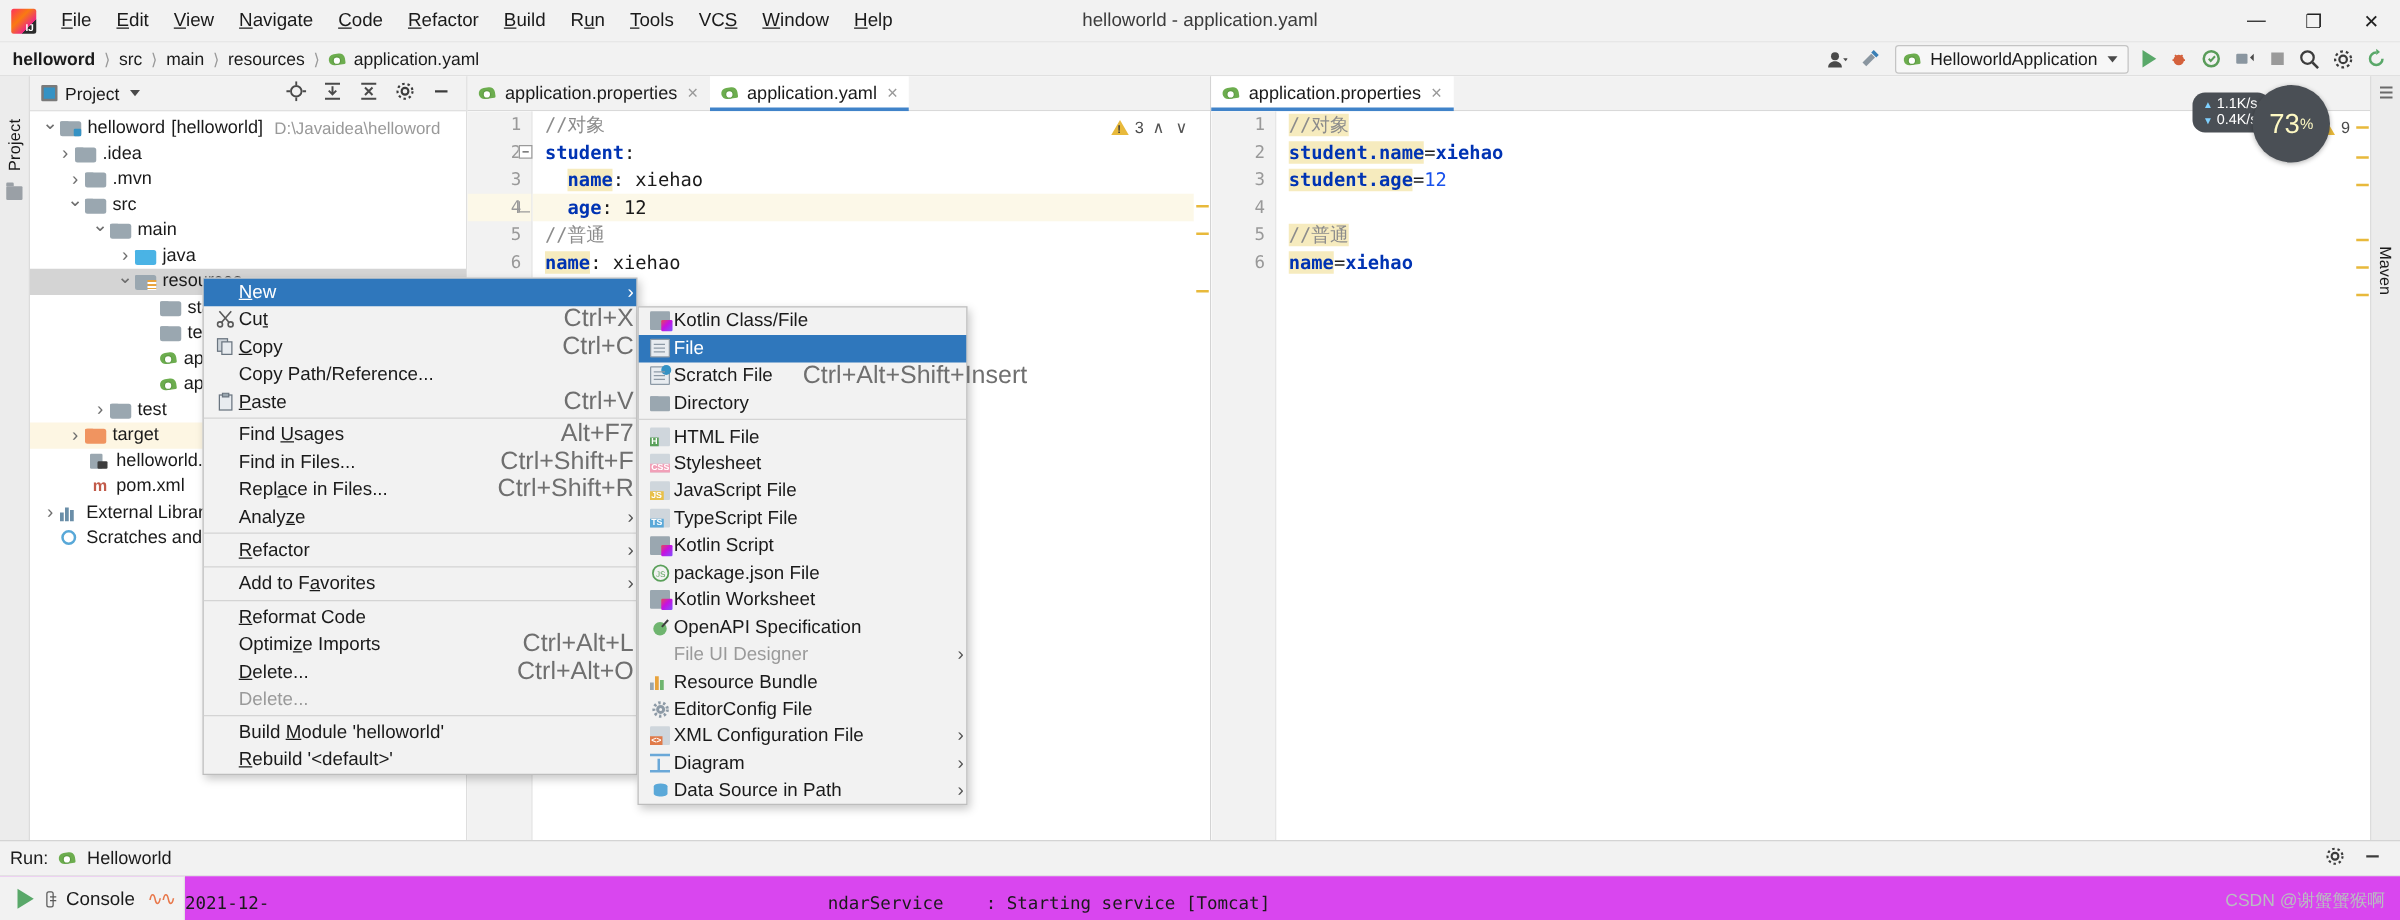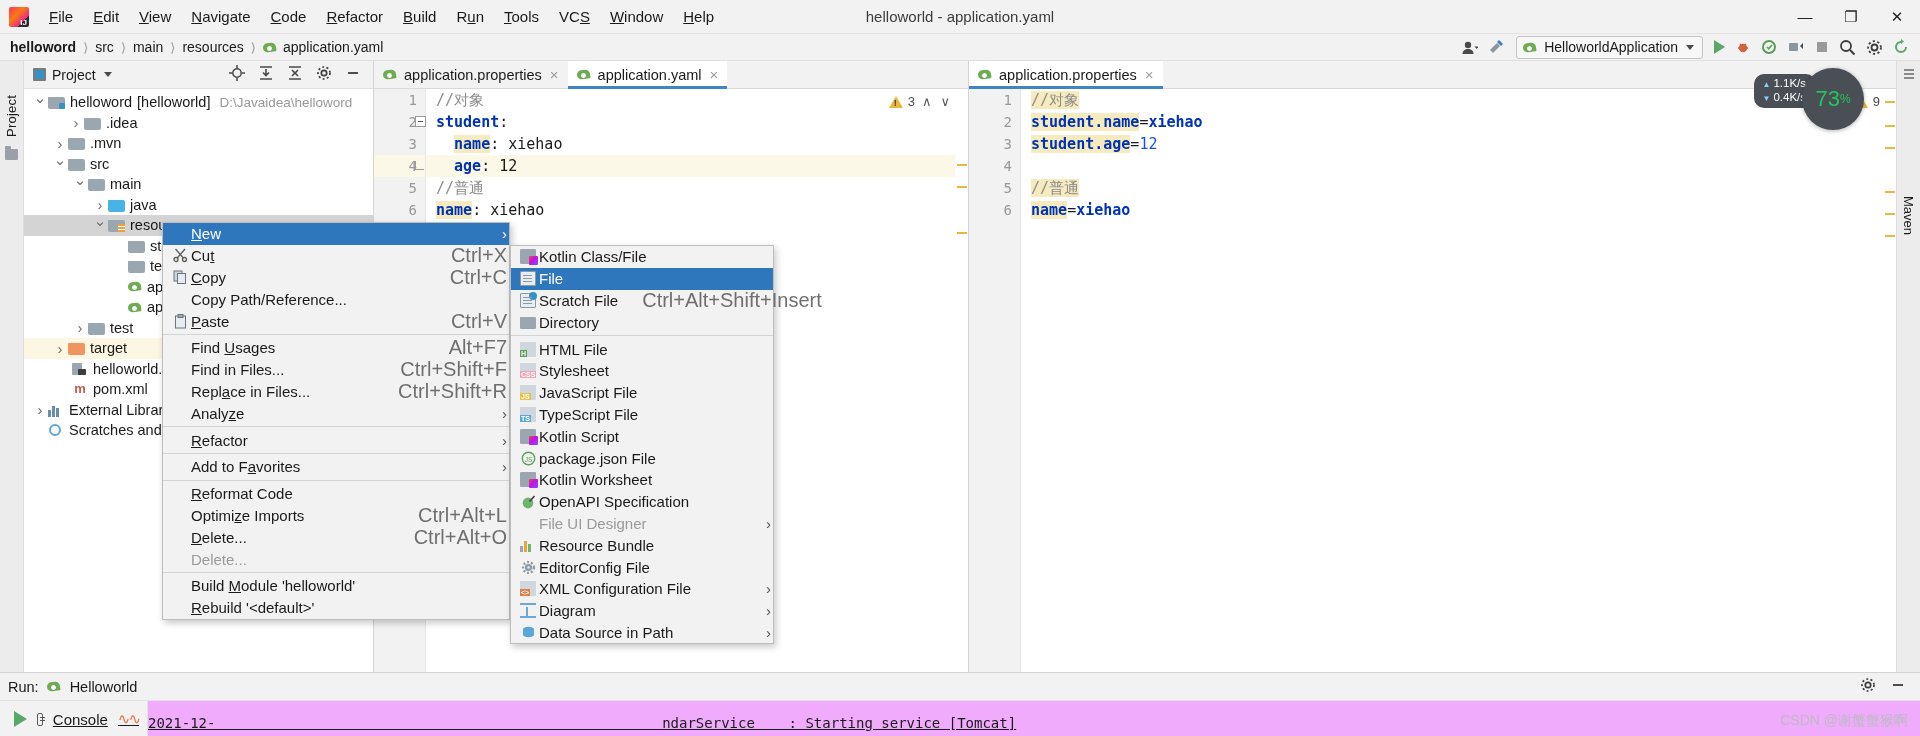--- a/index.html
+++ b/index.html
@@ -196,32 +196,32 @@
   .mi-diag{ border-top:2px solid #6aa8d8;border-bottom:2px solid #6aa8d8;}
   .mi-diag:after{content:"";position:absolute;left:6px;top:2px;width:2px;height:9px;background:#6aa8d8;}
 
   
   .runpanel{
     position:absolute; left:0; right:0; bottom:0; height:64px; background:#f2f2f2;
     border-top:1px solid #d4d4d4; z-index:40;
   }
   .run-head{ height:28px; display:flex; align-items:center; padding:0 8px; gap:8px; font-size:14.5px; border-bottom:1px solid #e2e2e2;}
   .run-head .sp{ margin-left:auto; display:flex; align-items:center; gap:14px; padding-right:6px;}
-  .run-body{ display:flex; height:36px; background:#f0abfc;text-decoration:underline; }
+  .run-body{ display:flex; height:36px; background:#d946ef; }
   .run-side{ width:148px; background:#f2f2f2; display:flex; align-items:center; gap:10px; padding:0 8px; border-right:1px solid #e2e2e2;}
   .console-ico{ width:16px;height:13px;border:1.5px solid #5a5a5a;border-radius:2px;position:relative;}
   .console-ico:after{content:"";position:absolute;left:2px;top:3px;width:5px;height:1.5px;background:#5a5a5a;box-shadow:0 3px 0 #5a5a5a;}
   .wave{ color:#e8774a; font-size:15px; letter-spacing:-2px;}
   .run-log{ flex:1; font-family:"DejaVu Sans Mono", monospace; font-size:14px; padding-top:14px; color:#1a1a1a; white-space:pre; overflow:hidden;}
   .playbig{ width:0;height:0;border-left:13px solid #59a869;border-top:8px solid transparent;border-bottom:8px solid transparent;margin-left:6px;}
 
   
   .speed{
     position:absolute; right:56px; top:68px; width:62px; height:62px; border-radius:50%;
-    background:#4a4f55; color:#22c55e; display:flex; align-items:center; justify-content:center;
+    background:#4a4f55; color:#fef9c3; display:flex; align-items:center; justify-content:center;
     font-size:22px; z-index:70; box-shadow:0 1px 4px rgba(0,0,0,.3);
   }
   .speed small{ font-size:12px; }
   .netbox{
     position:absolute; right:104px; top:74px; z-index:70; background:#4a4f55; color:#fff;
     border-radius:10px; padding:3px 10px 3px 8px; font-size:11.5px; line-height:13px;
   }
   .netbox .up:before{ content:"\25B2"; font-size:8px; color:#7fd1ff; margin-right:3px;}
   .netbox .dn:before{ content:"\25BC"; font-size:8px; color:#7fd1ff; margin-right:3px;}
 
@@ -386,21 +386,21 @@
         <div class="row" style="padding-left:8px">
           <span class="arrow down"></span>
           <span class="fico">
               <span class="fld mod" style="display:block;position:relative;"></span>
             </span>
           <span>helloword</span>
           <span class="bld" style="margin-left:5px">[helloworld]</span>
           <span class="lbl-dim">D:\Javaidea\helloword</span>
         </div>
 
-        <div class="row" style="padding-left:44px">
+        <div class="row" style="padding-left:20px">
           <span class="arrow right"></span>
           <span class="fico">
               <span class="fld" style="display:block;position:relative;"></span>
             </span>
           <span>.idea</span>
         </div>
 
         <div class="row" style="padding-left:28px">
           <span class="arrow right"></span>
           <span class="fico">

